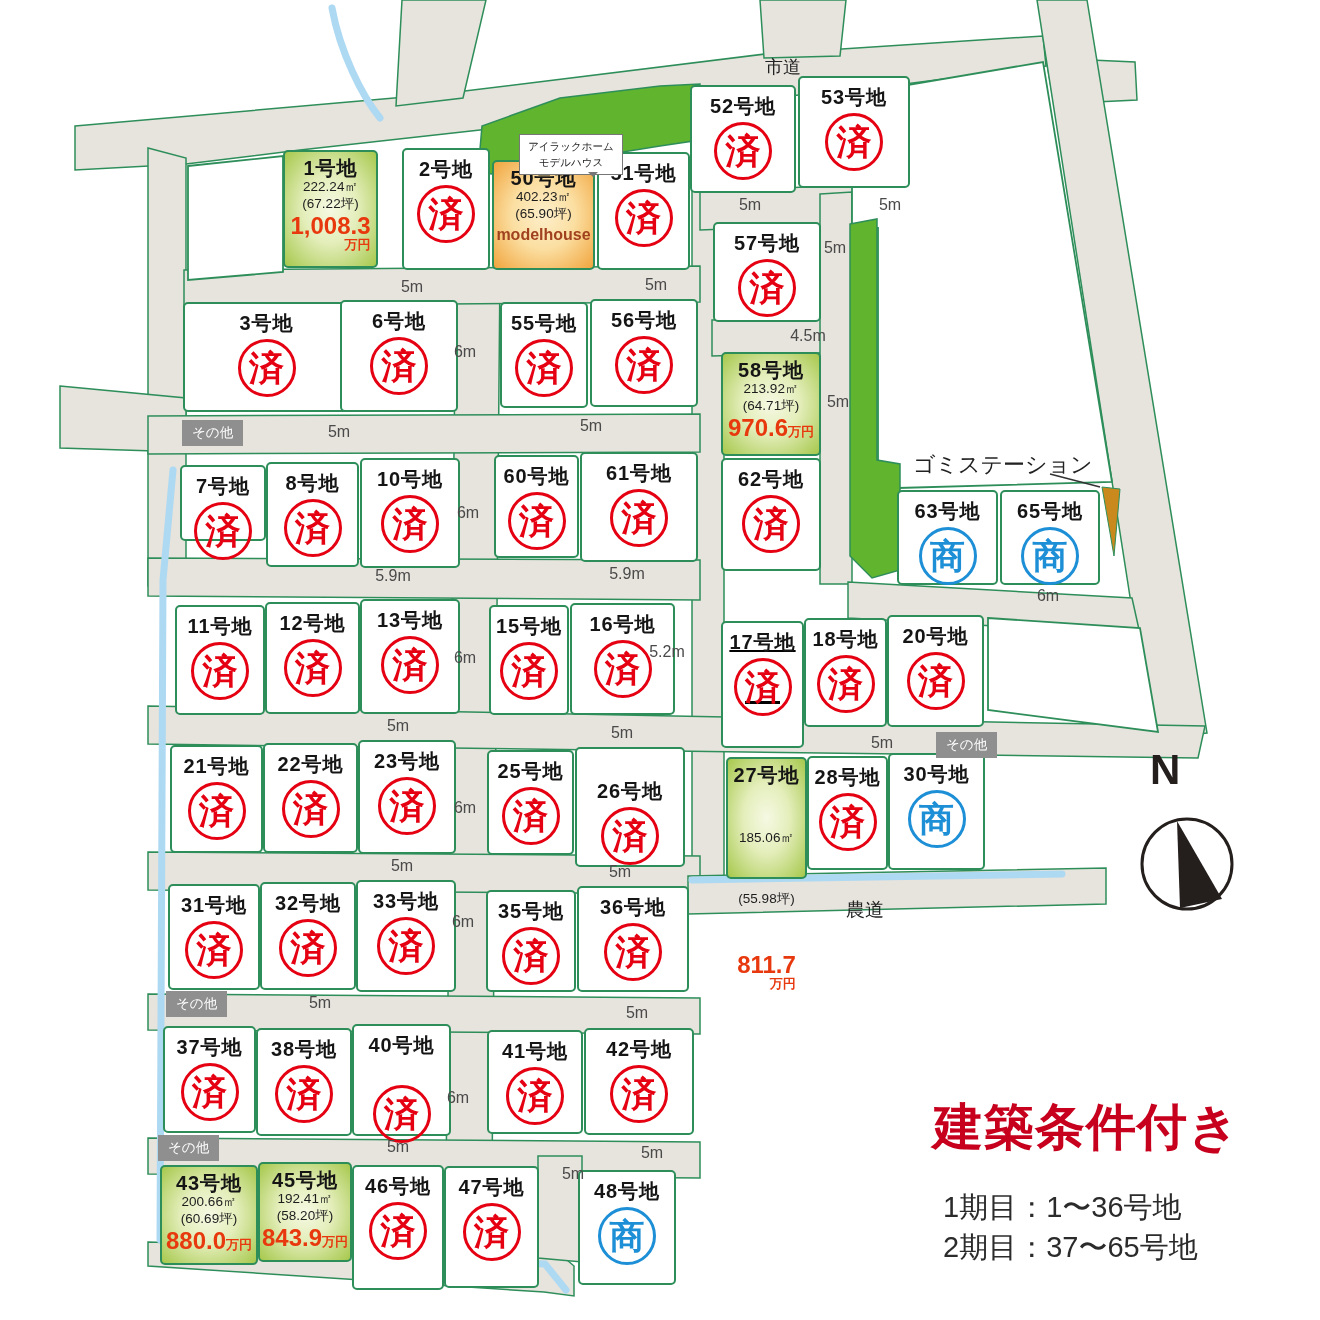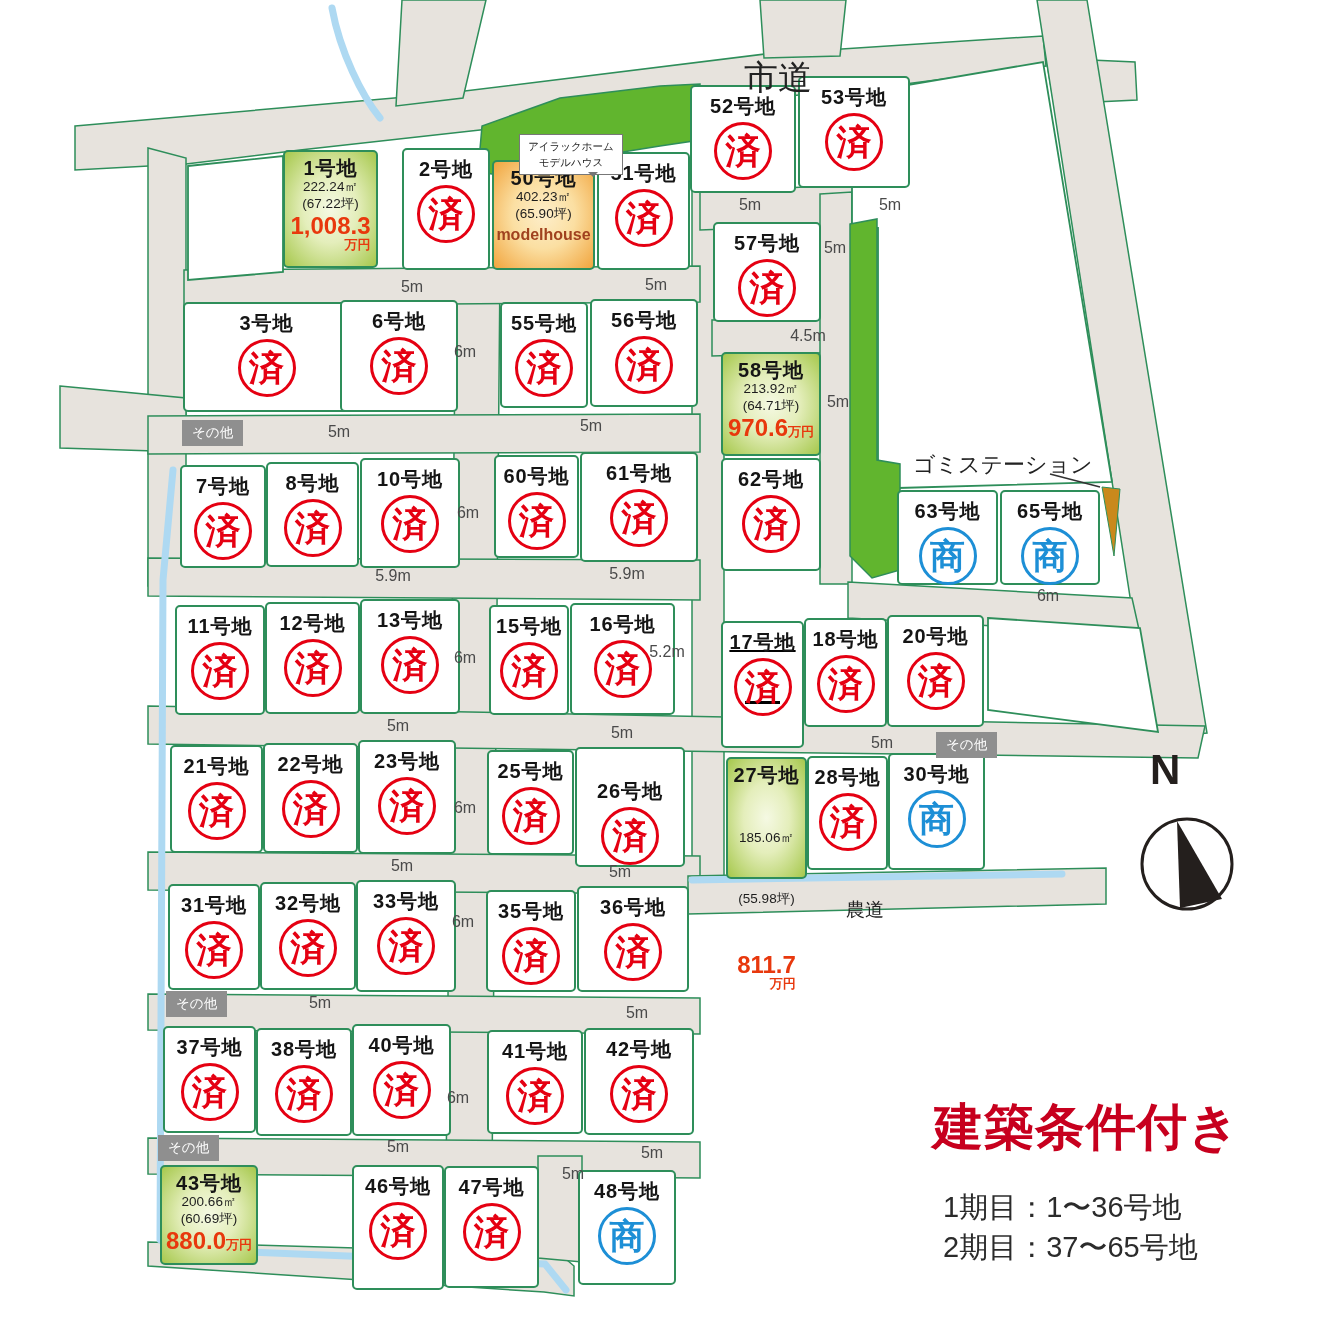--- a/index.html
+++ b/index.html
@@ -32,21 +32,21 @@
   .price-row.unit-break{display:flex;flex-direction:column;align-items:flex-end;}
   .lot-note{font-size:16px;font-weight:bold;color:#a0421f;margin-top:3px;}
   .lot-mark{width:52px;height:52px;margin-top:5px;border:3.5px solid var(--accent-red);border-radius:50%;
             color:var(--accent-red);display:flex;align-items:center;justify-content:center;
             font-size:35px;font-weight:bold;flex:none;}
   .lot-mark.commercial{border-color:var(--commercial-blue);color:var(--commercial-blue);}
 
   .road-label{position:absolute;transform:translate(-50%,-50%);font-size:16px;color:#4a4a4a;white-space:nowrap;}
   .misc-box{position:absolute;background:#8f8f8f;color:#fff;font-size:13.5px;padding:4px 10px;white-space:nowrap;}
   .map-label{position:absolute;color:#222;white-space:nowrap;}
-  #lbl-city-road{left:744px;top:55px;font-size:34px;}
+  #lbl-city-road{left:765px;top:55px;font-size:18px;}
   #lbl-farm-road{left:846px;top:897px;font-size:19px;}
   #lbl-station{left:913px;top:450px;font-size:22px;}
   #lbl-compass{left:1150px;top:746px;font-size:42px;font-weight:600;color:#241f1d;}
   #legend-title{left:933px;top:1094px;font-size:50px;font-weight:600;color:var(--legend-red);letter-spacing:1px;}
   #legend-phase1{left:943px;top:1188px;font-size:29px;color:#2b2b2b;}
   #legend-phase2{left:943px;top:1228px;font-size:29px;color:#2b2b2b;}
 
   #model-tooltip{position:absolute;left:519px;top:134px;width:104px;box-sizing:border-box;z-index:4;
                  background:#fff;border:1px solid #777;font-size:10.5px;line-height:1.55;
                  text-align:center;padding:3px 2px;color:#222;}
@@ -187,21 +187,21 @@
       <div class="lot commercial" style="left: 897px; top: 490px; width: 101px; height: 95px;">
     <div class="lot-label">63号地</div>
 
     <div class="lot-mark commercial">商</div>
   </div>
       <div class="lot commercial" style="left: 1000px; top: 490px; width: 100px; height: 95px;">
     <div class="lot-label">65号地</div>
 
     <div class="lot-mark commercial">商</div>
   </div>
-      <div class="lot sold" style="left: 180px; top: 465px; width: 86px; height: 103px;">
+      <div class="lot sold" style="left: 180px; top: 465px; width: 86px; height: 76px;">
     <div class="lot-label">7号地</div>
 
     <div class="lot-mark">済</div>
   </div>
       <div class="lot sold" style="left: 266px; top: 462px; width: 93px; height: 105px;">
     <div class="lot-label">8号地</div>
 
     <div class="lot-mark">済</div>
   </div>
       <div class="lot sold" style="left: 360px; top: 458px; width: 100px; height: 110px;">
@@ -332,41 +332,50 @@
       <div class="lot sold" style="left: 163px; top: 1026px; width: 93px; height: 107px;">
     <div class="lot-label">37号地</div>
 
     <div class="lot-mark">済</div>
   </div>
       <div class="lot sold" style="left: 256px; top: 1028px; width: 96px; height: 108px;">
     <div class="lot-label">38号地</div>
 
     <div class="lot-mark">済</div>
   </div>
-      <div class="lot sold" style="left: 352px; top: 1024px; width: 99px; height: 112px;">
+      <div class="lot sold" style="left: 352px; top: 1024px; width: 99px; height: 112px; gap: 24px;">
     <div class="lot-label">40号地</div>
 
     <div class="lot-mark">済</div>
   </div>
       <div class="lot sold" style="left: 487px; top: 1030px; width: 96px; height: 104px;">
     <div class="lot-label">41号地</div>
 
     <div class="lot-mark">済</div>
   </div>
       <div class="lot sold" style="left: 584px; top: 1028px; width: 110px; height: 107px;">
     <div class="lot-label">42号地</div>
 
     <div class="lot-mark">済</div>
   </div>
       <div class="lot sale" style="left: 160px; top: 1165px; width: 98px; height: 100px;">
     <div class="lot-label">43号地</div>
     <div class="lot-area">200.66㎡</div>
     <div class="lot-tsubo">(60.69坪)</div>
     <div class="price-row">
       <span class="lot-price">880.0</span><span class="lot-unit">万円</span>
+    </div>
+
+  </div>
+      <div class="lot sale" style="left: 258px; top: 1162px; width: 94px; height: 100px;">
+    <div class="lot-label">45号地</div>
+    <div class="lot-area">192.41㎡</div>
+    <div class="lot-tsubo">(58.20坪)</div>
+    <div class="price-row">
+      <span class="lot-price">843.9</span><span class="lot-unit">万円</span>
     </div>
 
   </div>
       <div class="lot sold" style="left: 352px; top: 1165px; width: 92px; height: 125px;">
     <div class="lot-label">46号地</div>
 
     <div class="lot-mark">済</div>
   </div>
       <div class="lot sold" style="left: 444px; top: 1166px; width: 95px; height: 122px;">
     <div class="lot-label">47号地</div>

